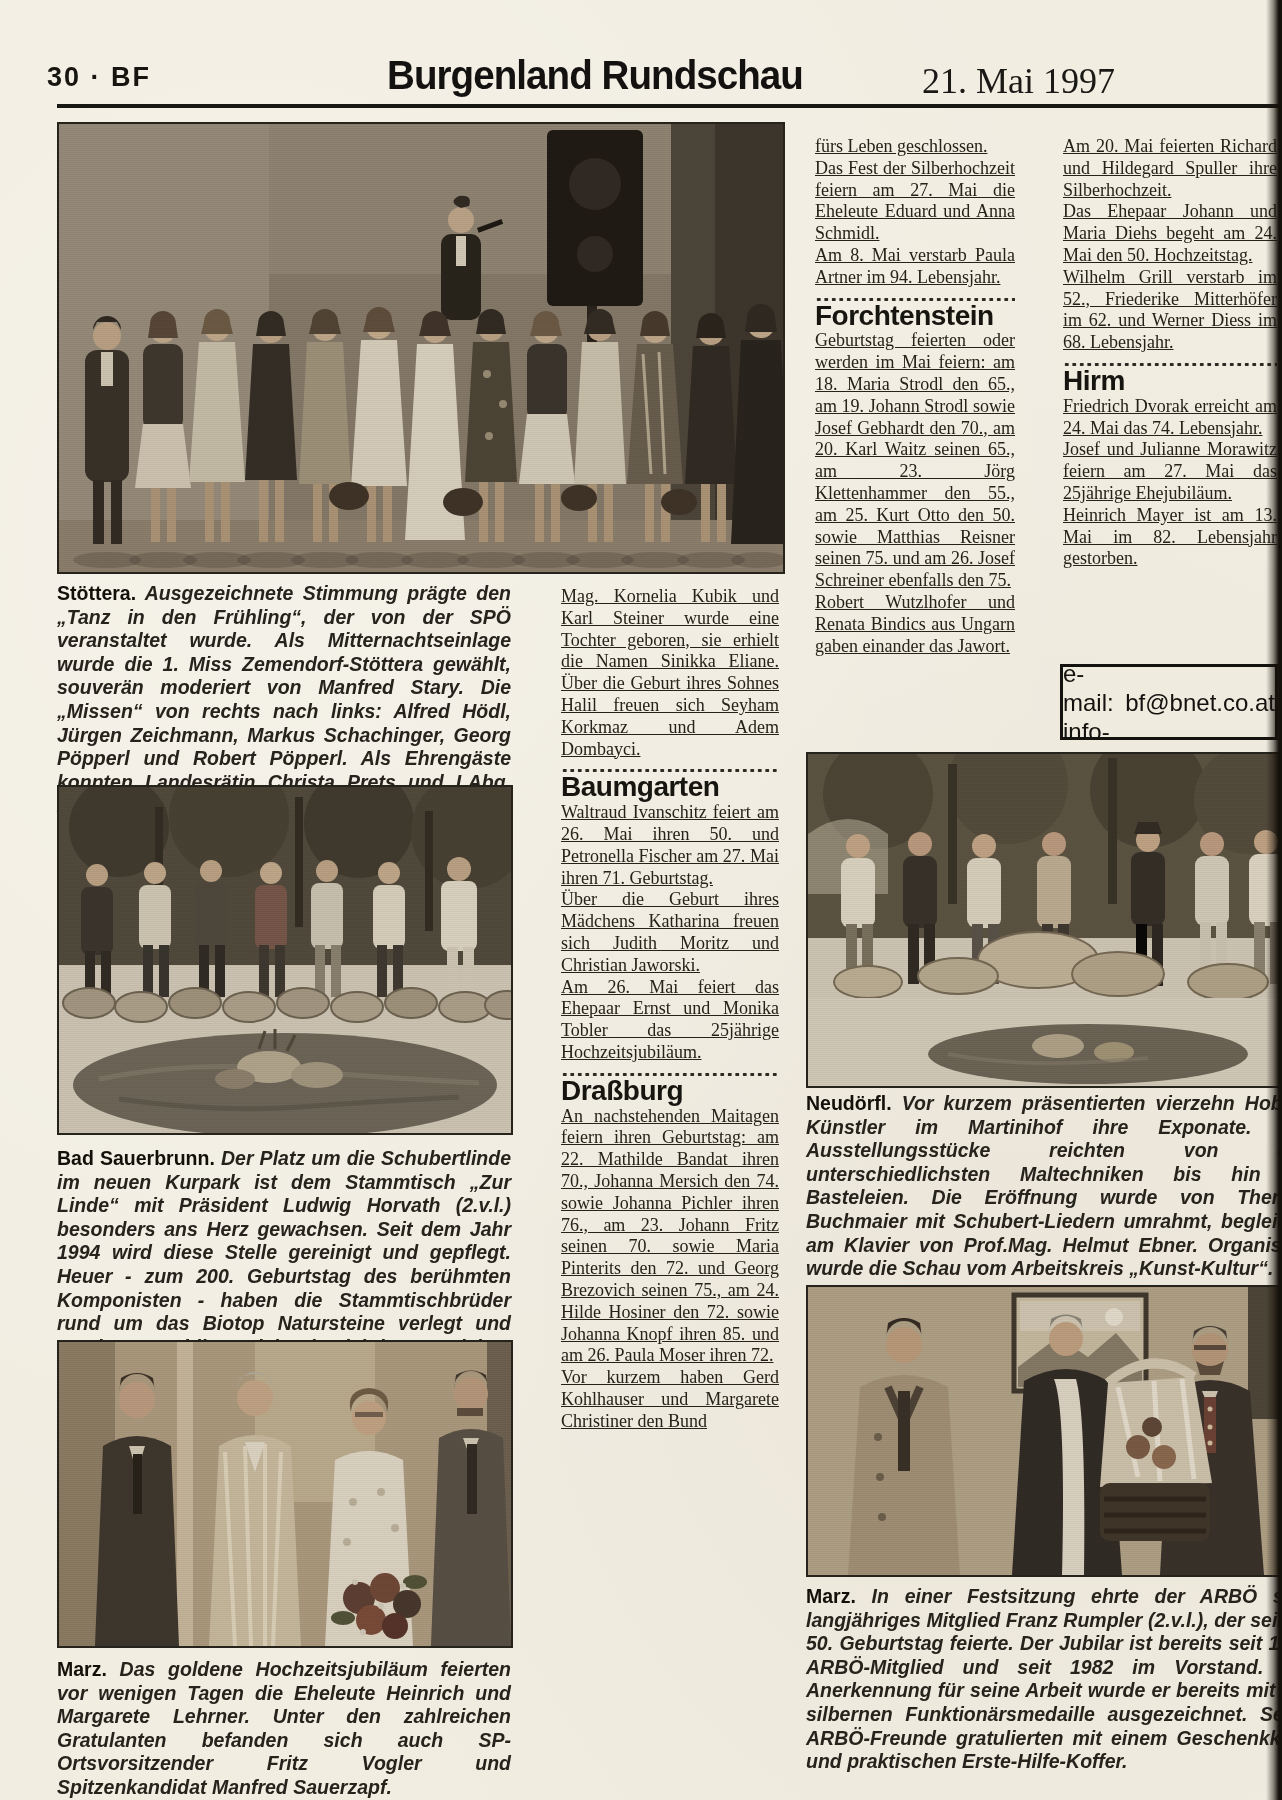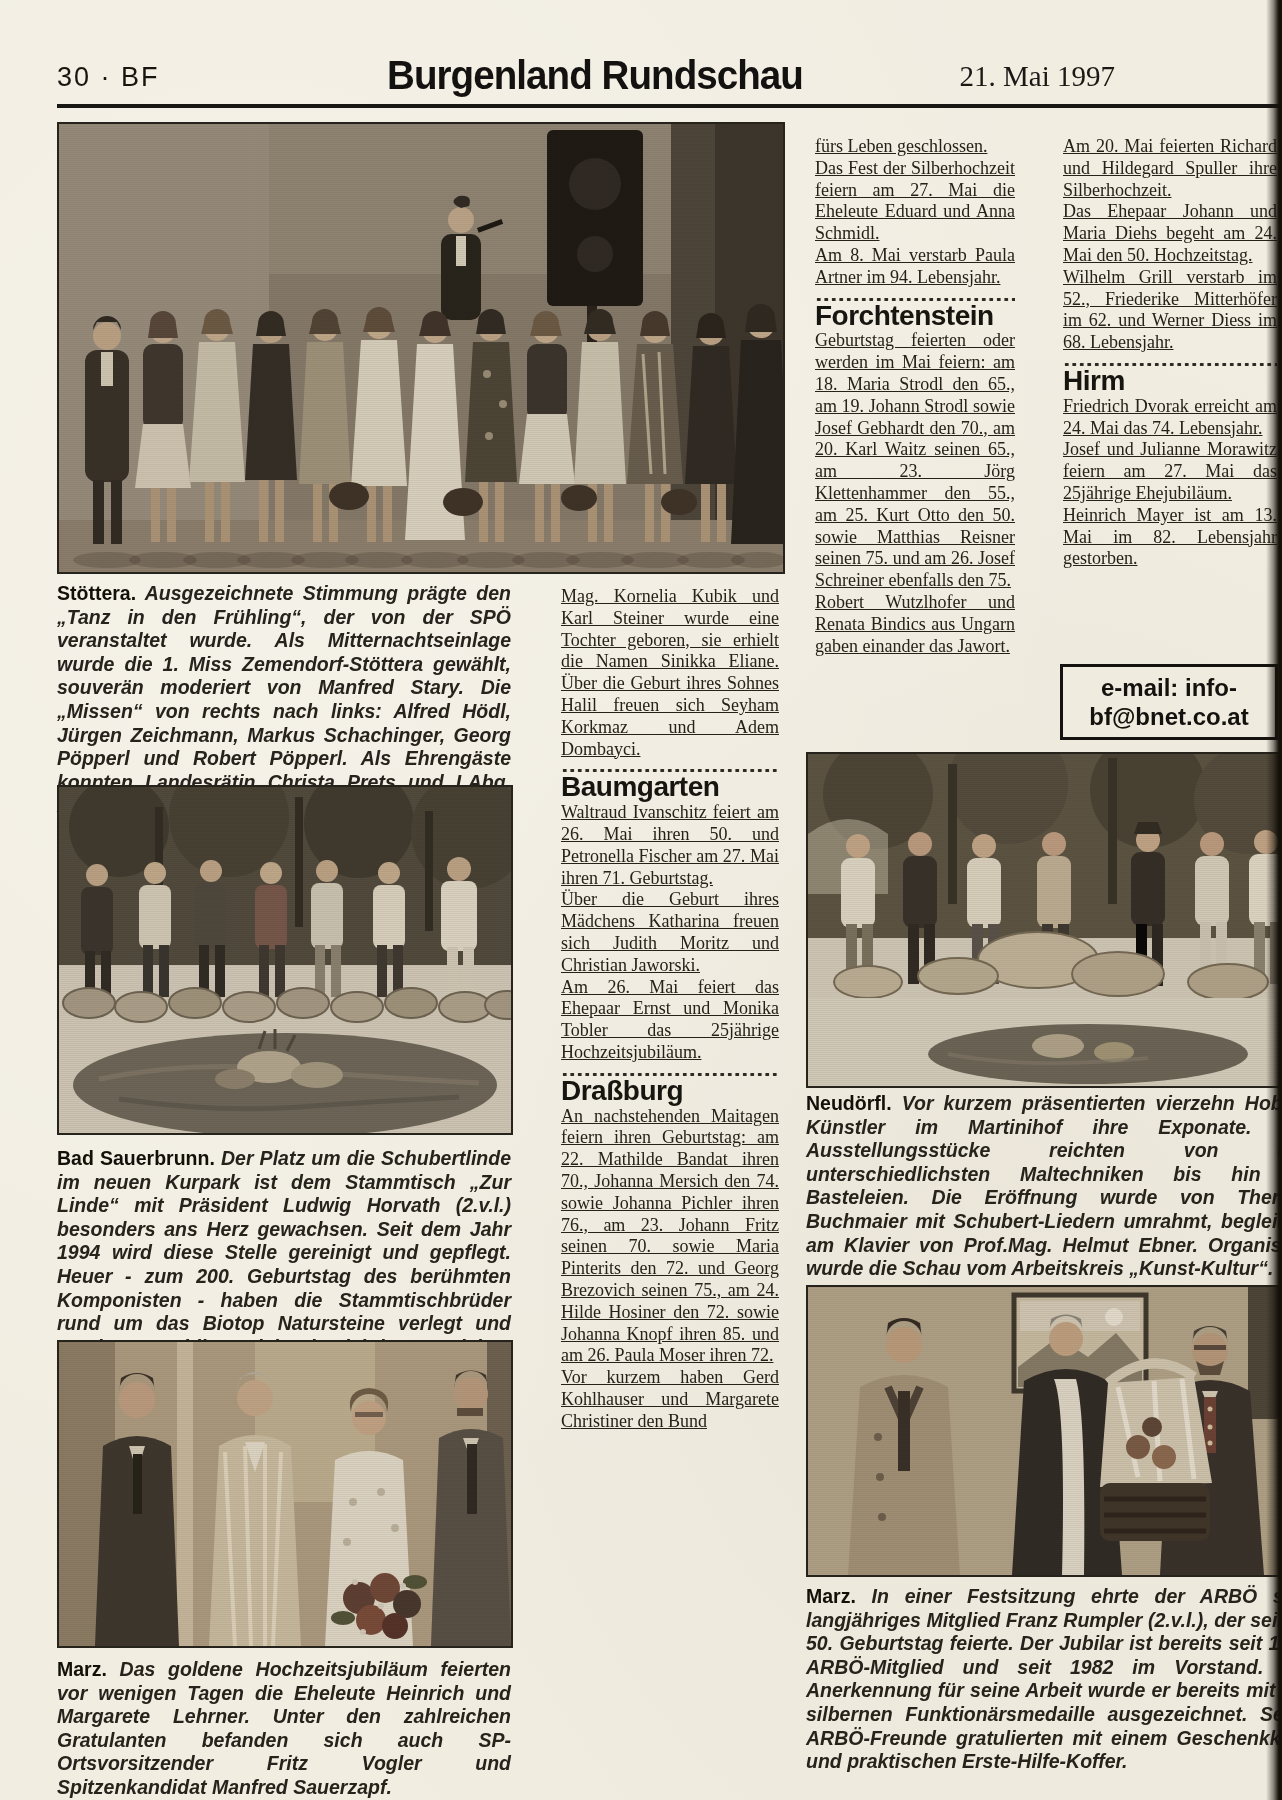--- a/index.html
+++ b/index.html
@@ -8,27 +8,27 @@
     position:relative; width:1282px; height:1800px; margin:0 auto;
     background:#f1ede1;
     background-image:
       radial-gradient(ellipse at 20% 30%, rgba(255,255,255,.25), transparent 60%),
       radial-gradient(ellipse at 80% 70%, rgba(120,100,70,.05), transparent 55%);
     overflow:hidden;
     font-family:"Liberation Serif", serif;
     color:#211e1a;
   }
   
-  .page-label{position:absolute;left:57px;top:62px;font-family:"Liberation Sans",sans-serif;
-    font-weight:normal;font-size:27px;letter-spacing:2px;color:#17150f;}
+  .page-label{position:absolute;left:47px;top:62px;font-family:"Liberation Sans",sans-serif;
+    font-weight:bold;font-size:27px;letter-spacing:2px;color:#17150f;}
   .masthead{position:absolute;left:330px;top:52px;width:530px;text-align:center;
     font-family:"Liberation Sans",sans-serif;font-weight:bold;font-size:41px;
     letter-spacing:-1px;color:#141210;transform:scaleX(.94);}
   .issue-date{position:absolute;left:870px;top:60px;width:245px;text-align:right;
-    font-size:29px;color:#1b1915;}
+    font-size:36px;color:#1b1915;}
   .masthead-rule{position:absolute;left:57px;top:104px;right:0;height:4px;background:#191713;}
   
   .photo{position:absolute;border:2px solid #26221c;box-shadow:inset 0 0 0 3px rgba(246,242,232,.55);
     background:#8b8070;}
   .photo svg{display:block;}
   .halftone{position:absolute;inset:0;pointer-events:none;
     background-image:repeating-linear-gradient(0deg, rgba(255,255,255,.05) 0 1px, rgba(40,30,20,.06) 1px 2px);
     mix-blend-mode:multiply;}
   .tint{position:absolute;inset:0;background:rgba(110,92,64,.10);pointer-events:none;}
   
@@ -38,23 +38,23 @@
   
   .newscol{position:absolute;font-size:18px;line-height:21.8px;text-align:justify;color:#262219;}
   .col-para{margin:0;text-decoration:underline;}
   .col-heading{font-family:"Liberation Sans",sans-serif;font-weight:bold;font-size:28px;
     letter-spacing:-.5px;text-align:left;margin:3px 0 4px;color:#17150f;}
   .dotted-divider{height:5px;margin:8px 0 3px;
     background-image:radial-gradient(circle, #2c2822 1.7px, transparent 2px);
     background-size:7.5px 5px;background-repeat:repeat-x;background-position:left center;}
   
   .email-box{position:absolute;left:1060px;top:664px;width:212px;height:70px;
-    border:3px solid #15130f;background:#efebdf;display:flex;flex-direction:column;
+    border:3px solid #15130f;background:#efebdf;display:flex;flex-direction:row;
     justify-content:center;align-items:center;font-family:"Liberation Sans",sans-serif;
-    font-weight:bold;font-size:24px;line-height:29px;color:#14120e;}
+    font-weight:normal;font-size:24px;line-height:29px;color:#14120e;}
   
   .scan-edge{position:absolute;top:0;right:0;width:16px;height:1800px;
     background:linear-gradient(to right, rgba(22,17,11,0), rgba(22,17,11,.45) 45%, #14100a 80%);}
 </style>
 </head>
 <body>
 
 <div id="page">
 
   <div class="page-label">30 · BF</div>

